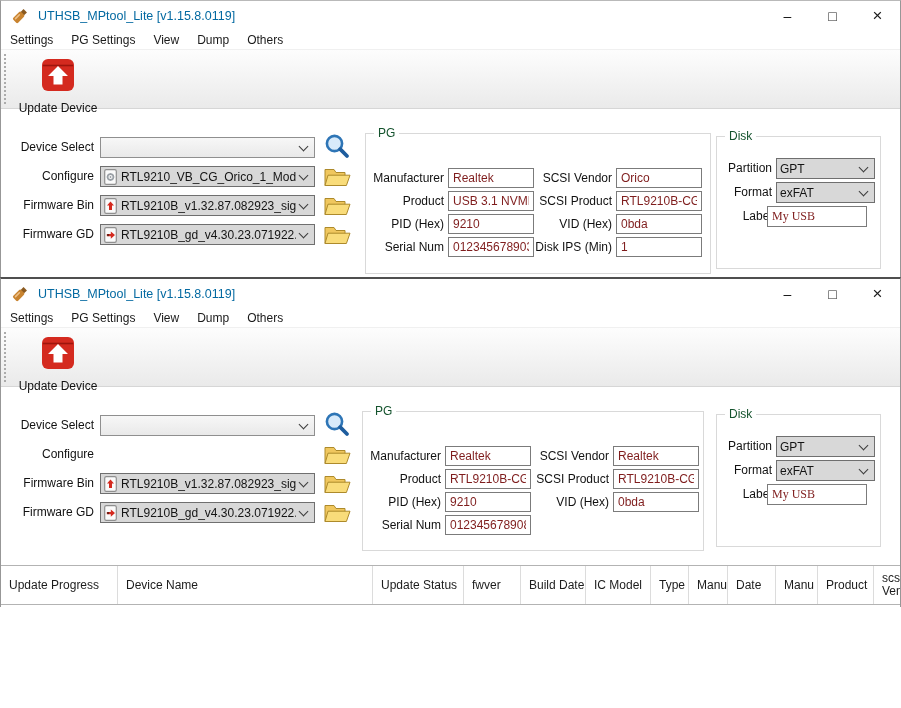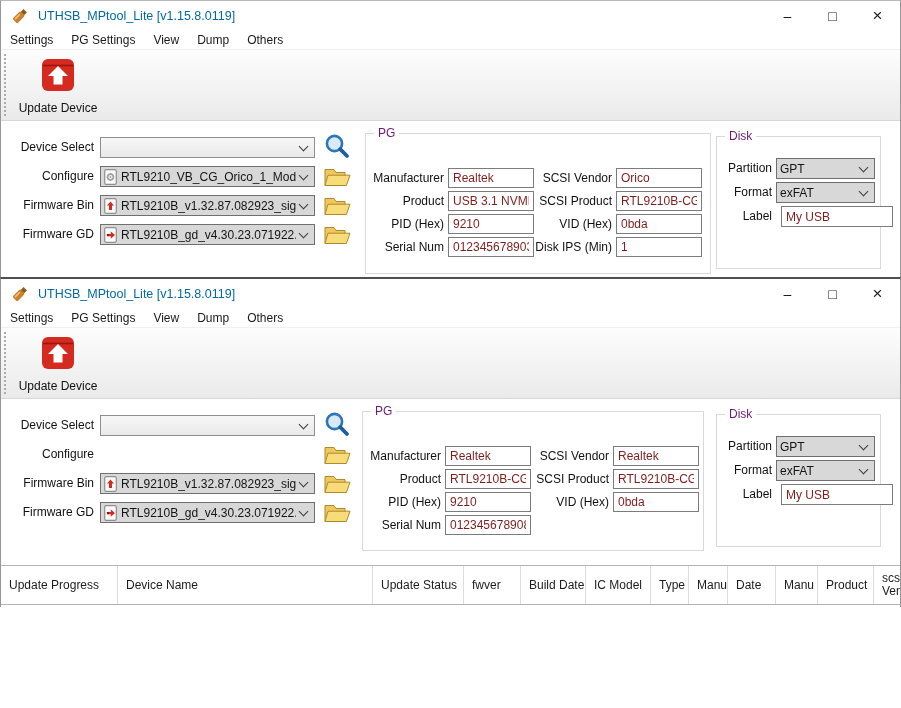--- a/index.html
+++ b/index.html
@@ -15,21 +15,21 @@
   .appicon{width:20px;height:20px;margin-right:8px;flex:0 0 auto;}
   .title{font-size:12.5px;color:#0369a1;white-space:nowrap;}
   .wincontrols{margin-left:auto;display:flex;height:100%;}
   .wc{width:45px;height:100%;display:flex;align-items:center;justify-content:center;
       font-size:14px;color:#1c1c1c;cursor:default;}
   .wc.close{font-size:17px;}
 
   .menubar{height:18px;display:flex;align-items:center;background:#fff;}
   .mi{padding:0 9px;font-size:12px;color:#1a1a1a;white-space:nowrap;}
 
-  .toolbar{position:absolute;left:0;right:0;top:48px;height:72px;
+  .toolbar{position:absolute;left:0;right:0;top:48px;height:60px;
            background:linear-gradient(#fdfdfd,#eaeaea);
            border-top:1px solid #f0f0f0;border-bottom:1px solid #d6d6d6;box-sizing:border-box;}
   .gripper{position:absolute;left:3px;top:4px;bottom:4px;width:2px;
            background:repeating-linear-gradient(#ababab 0 2px,transparent 2px 4px);}
   .updbtn{position:absolute;left:11px;top:3px;width:92px;height:65px;display:flex;
           flex-direction:column;align-items:center;justify-content:center;gap:3px;}
   .updlbl{font-size:12px;color:#111;white-space:nowrap;}
 
   .rowlbl{position:absolute;left:0;width:93px;text-align:right;font-size:12px;
           line-height:21px;color:#111;white-space:nowrap;}
@@ -41,35 +41,35 @@
   .combo-gray{background:#d8d8d8;border:1px solid #6f6f6f;}
   .ctext{flex:1;white-space:nowrap;overflow:hidden;}
   .chev{flex:0 0 auto;width:6px;height:6px;border-right:1.4px solid #3c3c3c;
         border-bottom:1.4px solid #3c3c3c;transform:rotate(45deg);margin-top:-3px;}
   .sidebtn{position:absolute;left:320px;width:32px;height:28px;display:flex;
            align-items:center;justify-content:center;}
   .s1{top:132px}.s2{top:162px}.s3{top:191px}.s4{top:220px}
 
   .groupbox{position:absolute;border:1px solid #d9d9d9;background:#fff;box-sizing:border-box;}
   .legend{position:absolute;top:-8px;left:8px;background:#fff;padding:0 4px;
-          font-size:12px;color:#701a75;line-height:14px;}
+          font-size:12px;color:#14532d;line-height:14px;}
   .pgbox{left:364px;top:132px;width:346px;height:141px;}
   #win2 .pgbox{left:361px;width:342px;height:140px;}
   .diskbox{left:715px;top:135px;width:165px;height:133px;}
   .glbl{position:absolute;font-size:12px;line-height:20px;text-align:right;
         color:#111;white-space:nowrap;}
   .pl{left:4px;width:74px}.pr{left:168px;width:78px}
   .gr1{top:34px}.gr2{top:57px}.gr3{top:80px}.gr4{top:103px}
   .ginput{position:absolute;height:20px;box-sizing:border-box;border:1px solid #7b7b7b;
           font:12px "Liberation Sans",sans-serif;padding:0 4px;background:#fff;color:#7f1d1d;outline:none;}
   .pil{left:82px;width:86px}.pir{left:250px;width:86px}
   .dr1{top:21px}.dr2{top:45px}.dr3{top:69px}
   .dlbl{left:2px;width:53px;line-height:21px;}
   .dsel{left:59px;width:99px;}
-  .dinput{left:64px;width:112px;height:21px;}
+  .dinput{left:50px;width:100px;height:21px;font-family:Liberation Serif, serif;}
 
   .theader{position:absolute;left:0;right:0;top:286px;height:38px;background:#fff;
            border-top:1px solid #b3b3b3;border-bottom:1px solid #b3b3b3;
            display:flex;overflow:hidden;box-sizing:content-box;}
   .th{box-sizing:border-box;border-right:1px solid #dcdcdc;padding:0 4px 0 8px;
       display:flex;align-items:center;font-size:12px;color:#1c1c1c;
       white-space:nowrap;overflow:hidden;flex:0 0 auto;}
   .th-wrap{white-space:normal;line-height:13px;}
 </style>
 </head>

